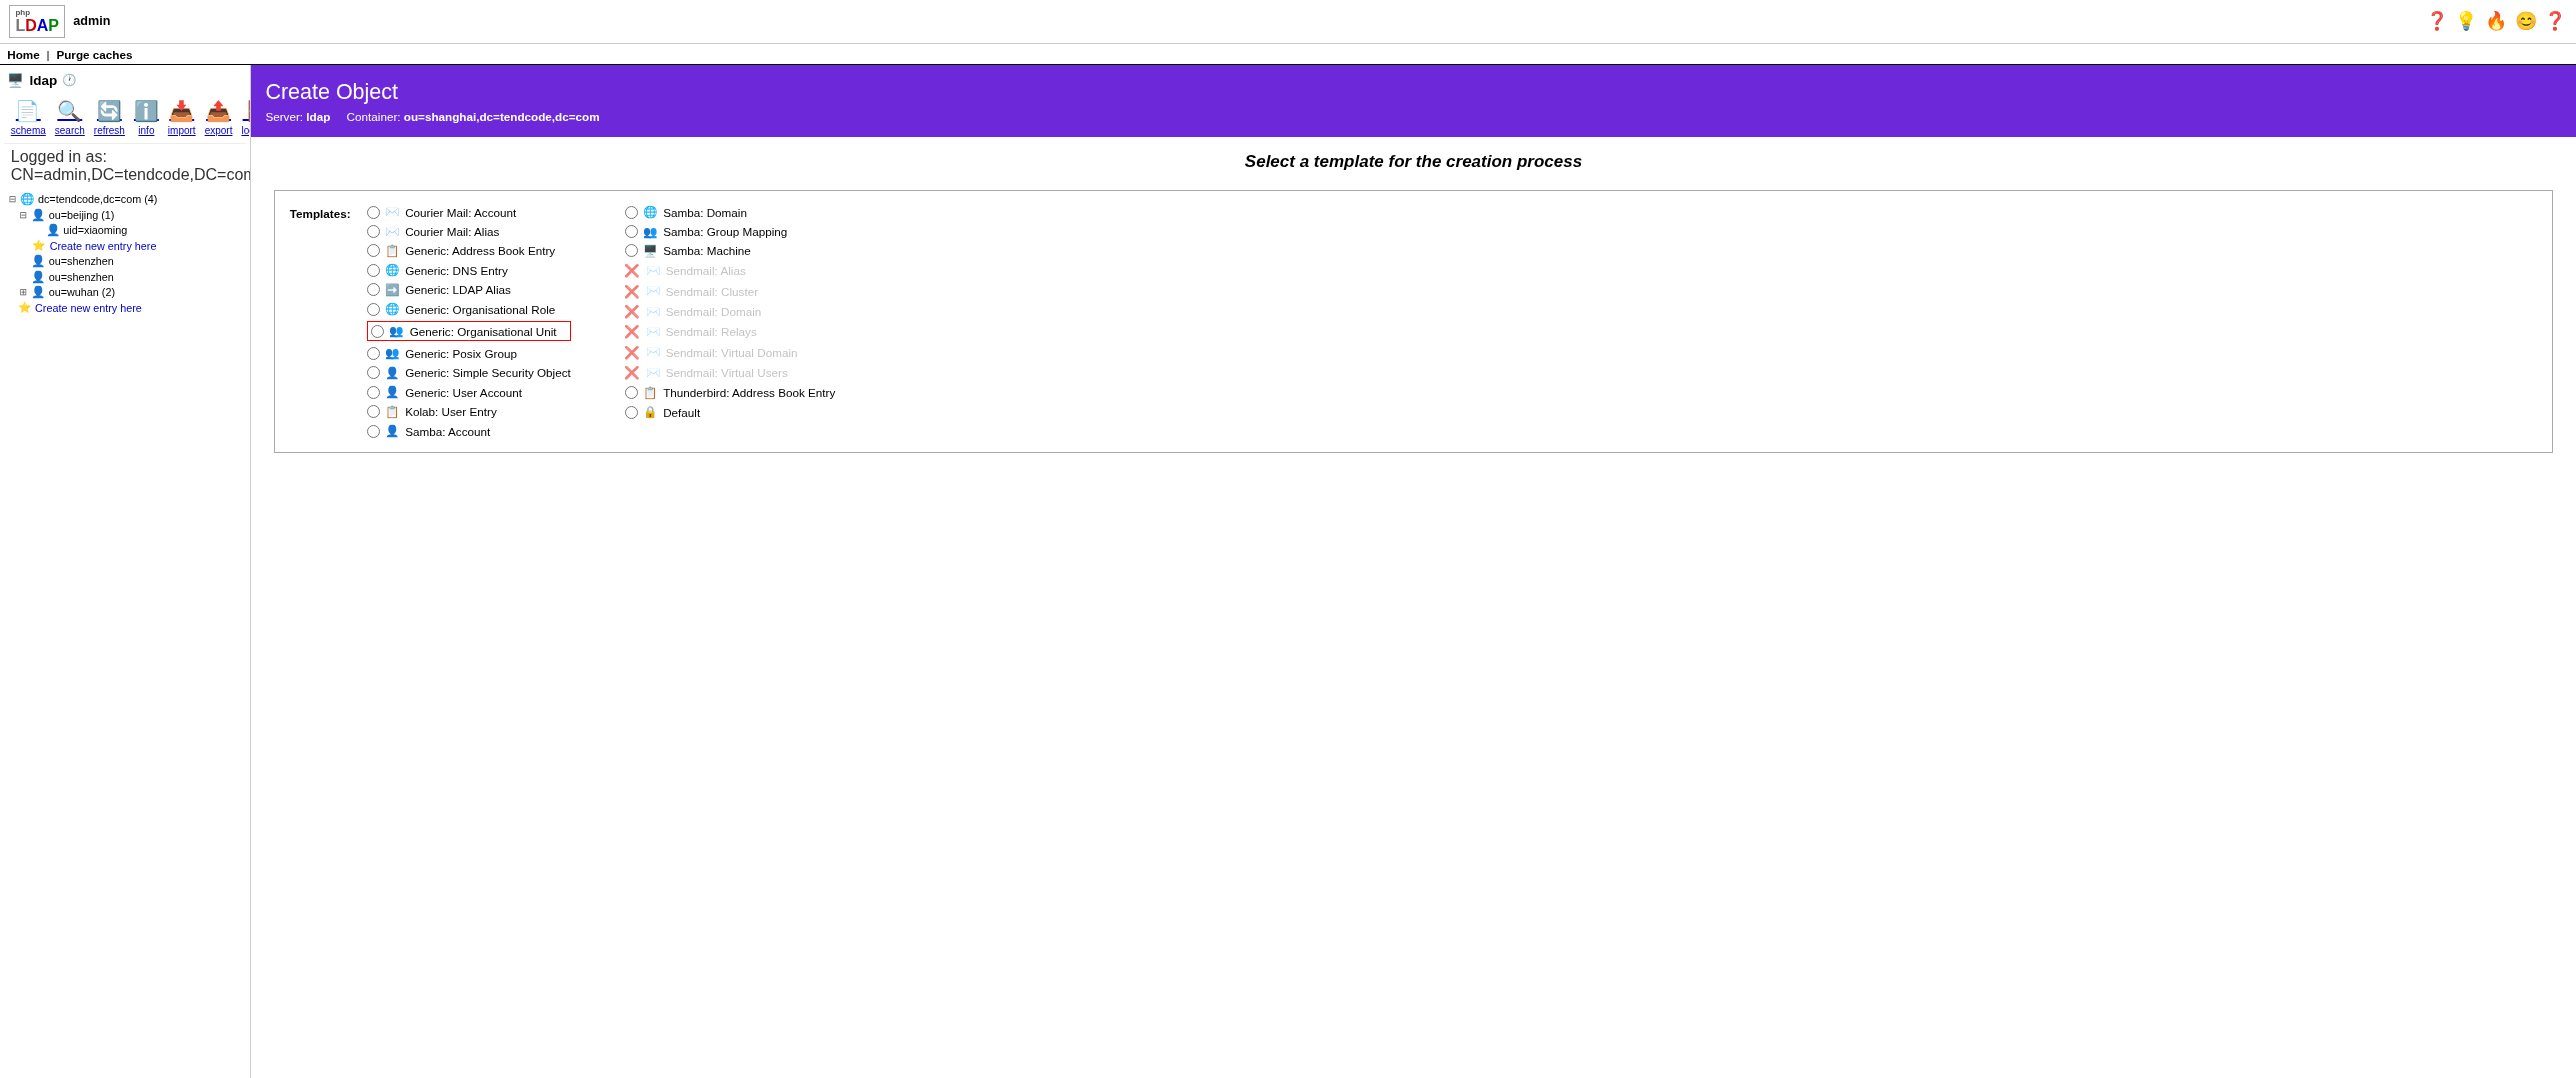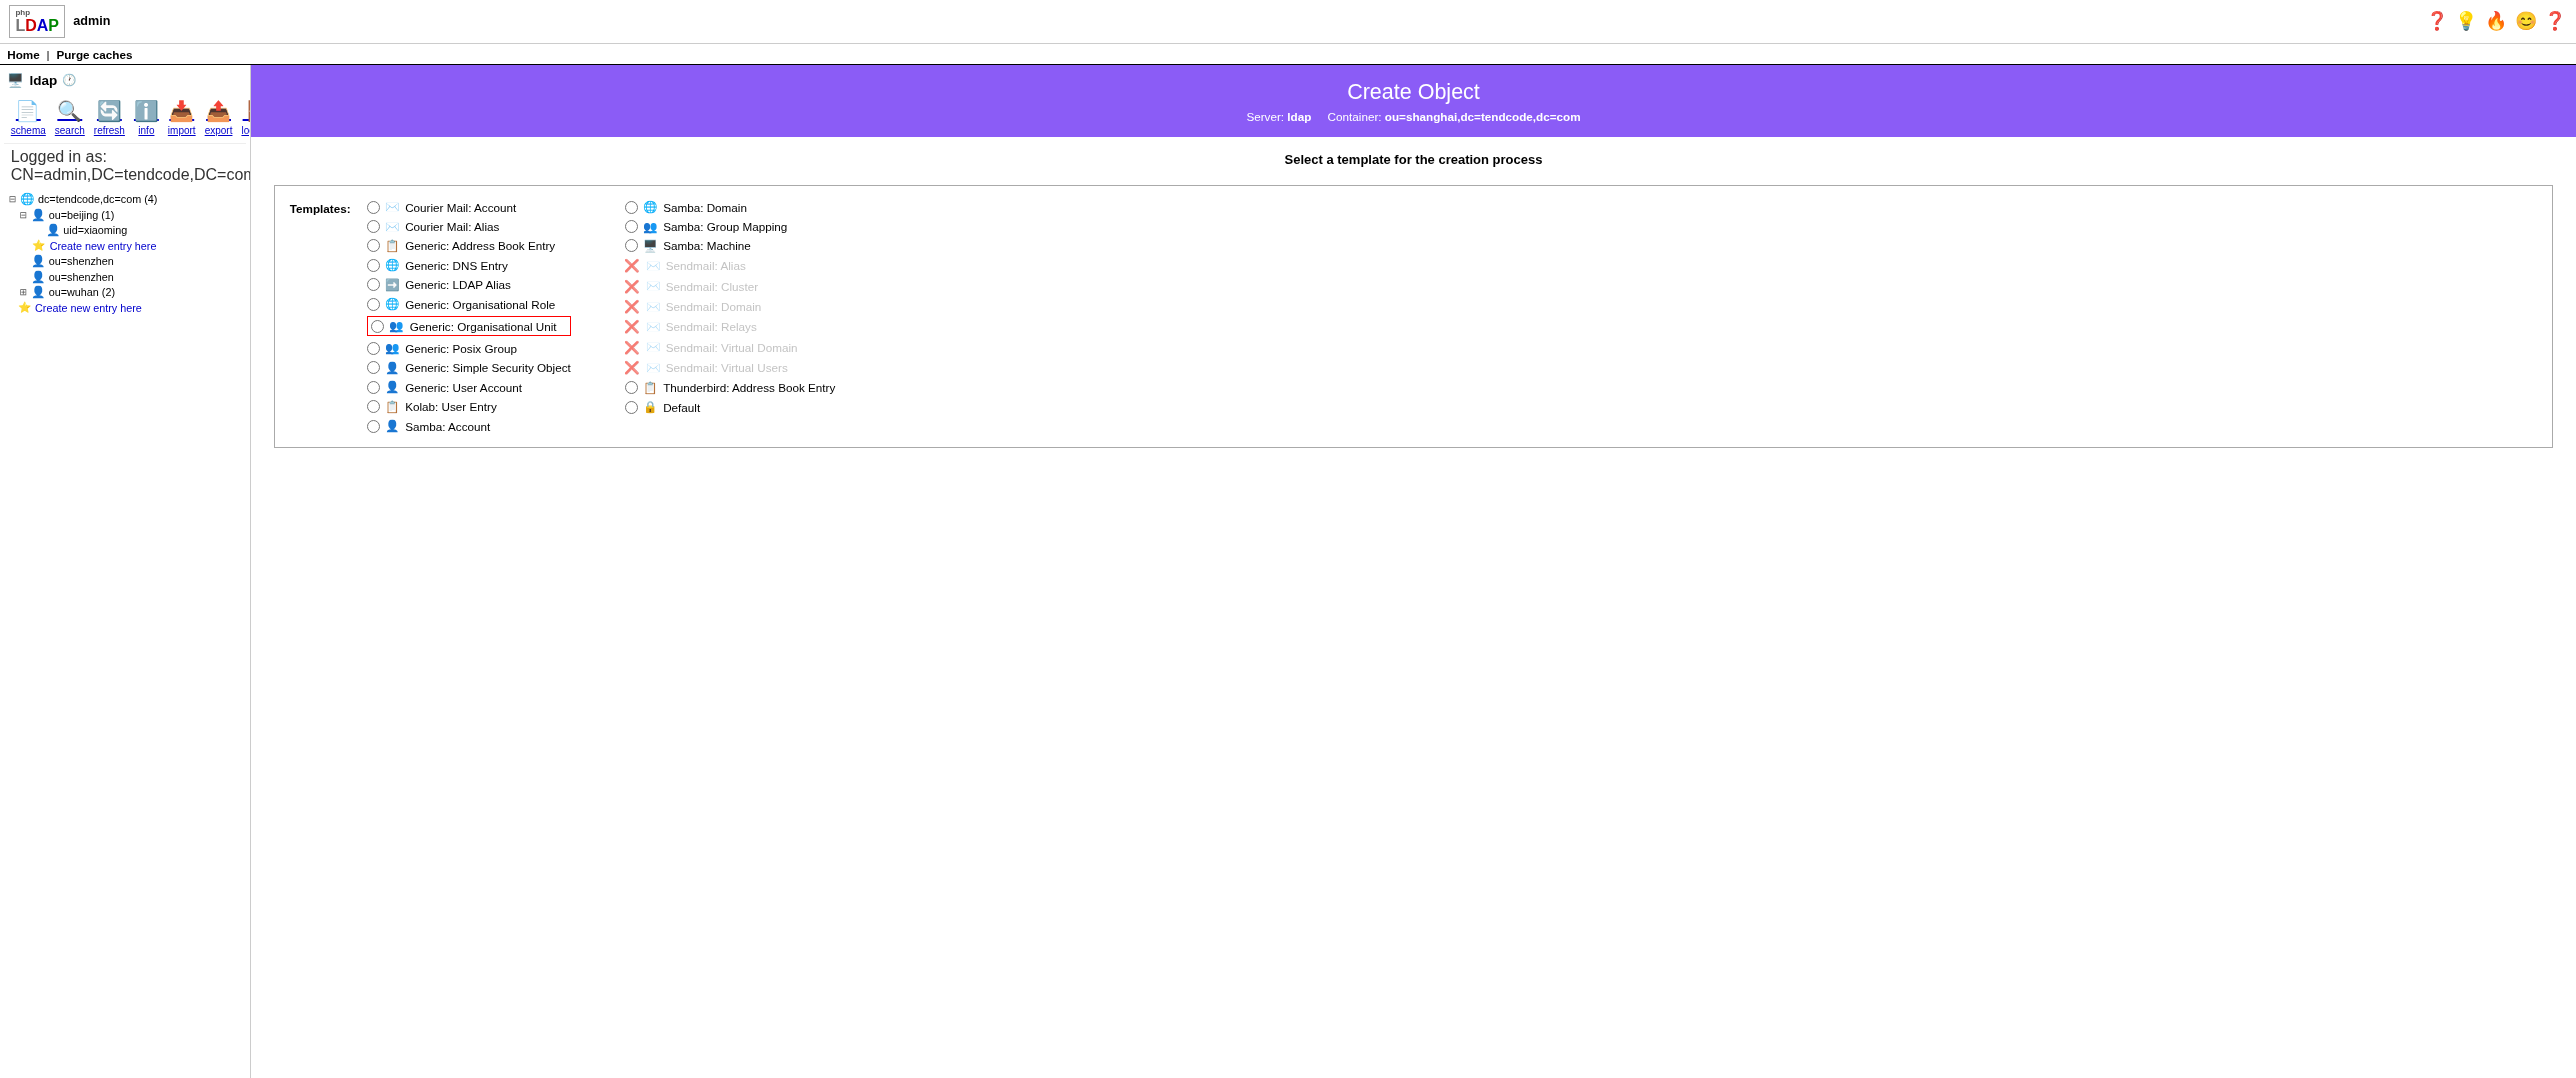--- a/index.html
+++ b/index.html
@@ -31,28 +31,28 @@
     #tree { padding: 3.6px 0; }
     .tree-item { display: flex; align-items: center; gap: 2.7px; padding: 0.9px 0; cursor: pointer; white-space: nowrap; }
     .tree-toggle { font-size: 9px; color: #555; width: 10.8px; text-align: center; }
     .tree-label { color: #000; font-size: 10.8px; }
     .indent1 { padding-left: 14.4px; }
     .indent2 { padding-left: 29px; }
     .create-entry { color: #00c; font-size: 10.8px; display: flex; align-items: center; gap: 3.6px; cursor: pointer; }
 
     
     #content { flex: 1; overflow-y: auto; }
-    #content-header { background: #8b5cf6; color: #fff; text-align: center; padding: 14.4px; }
+    #content-header { background: #6d28d9; color: #fff; text-align: left; padding: 14.4px; }
     #content-header h1 { font-size: 21.5px; font-weight: normal; }
     #content-header .server-info { font-size: 11.7px; margin-top: 5.4px; }
     #content-header .server-info .server-name { font-weight: bold; }
     #content-header .server-info .container-path { font-weight: bold; }
 
     #content-body { padding: 14.4px; }
-    #select-template-title { font-size: 13px; font-weight: bold; text-align: center; margin-bottom: 3px; }
+    #select-template-title { font-size: 17px; font-weight: bold; text-align: center; margin-bottom: 3px; font-style: italic; }
 
     #templates-box { border: 0.9px solid #aaa; padding: 14.4px; margin: 18px 9px; }
     #templates-layout { display: flex; gap: 9px; }
     .templates-label { font-weight: bold; font-size: 11.7px; white-space: nowrap; margin-right: 7.2px; padding-top: 1.8px; }
     .templates-columns { display: flex; gap: 54px; flex: 1; }
     .template-column { display: flex; flex-direction: column; gap: 5.4px; }
     .template-row { display: flex; align-items: center; gap: 5.4px; font-size: 11.7px; cursor: pointer; }
     .template-row input[type=radio] { margin: 0; cursor: pointer; }
     .template-name { color: #000; }
     .template-name.disabled { color: #aaa; }

